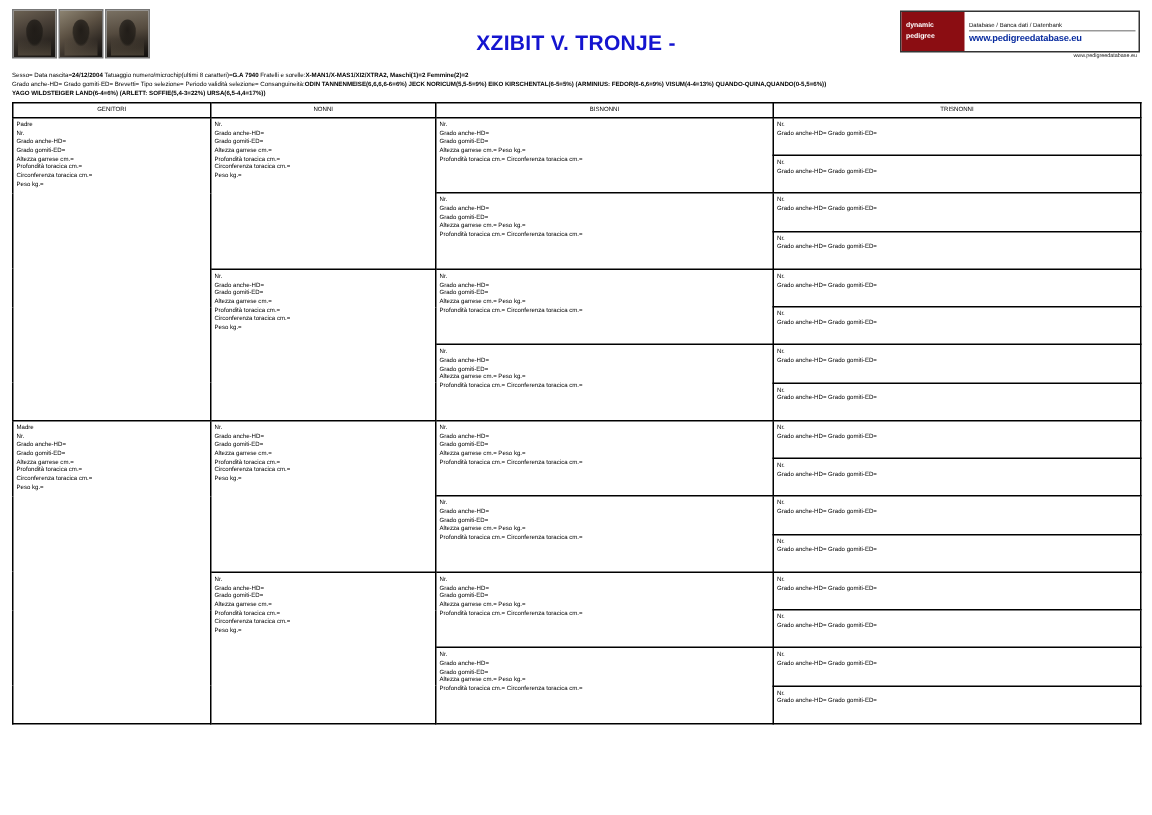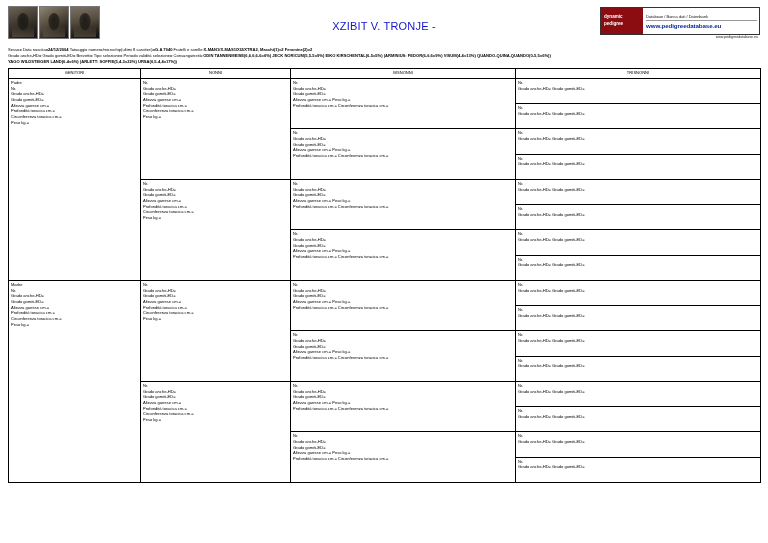--- a/index.html
+++ b/index.html
@@ -66,22 +66,22 @@
     height: 38%;
     background: linear-gradient(0deg, rgba(110,98,80,0.55), rgba(255,255,255,0));
   }
 
   .title-wrap {
     text-align: center;
     padding-top: 14px;
   }
   .title {
     color: #1414cf;
-    font-size: 11px;
-    font-weight: normal;
+    font-size: 14px;
+    font-weight: bold;
     letter-spacing: 0.2px;
   }
 
   
   .logo-box {
     position: absolute;
     right: 8px;
     top: 7px;
     width: 158px;
     height: 26px;

